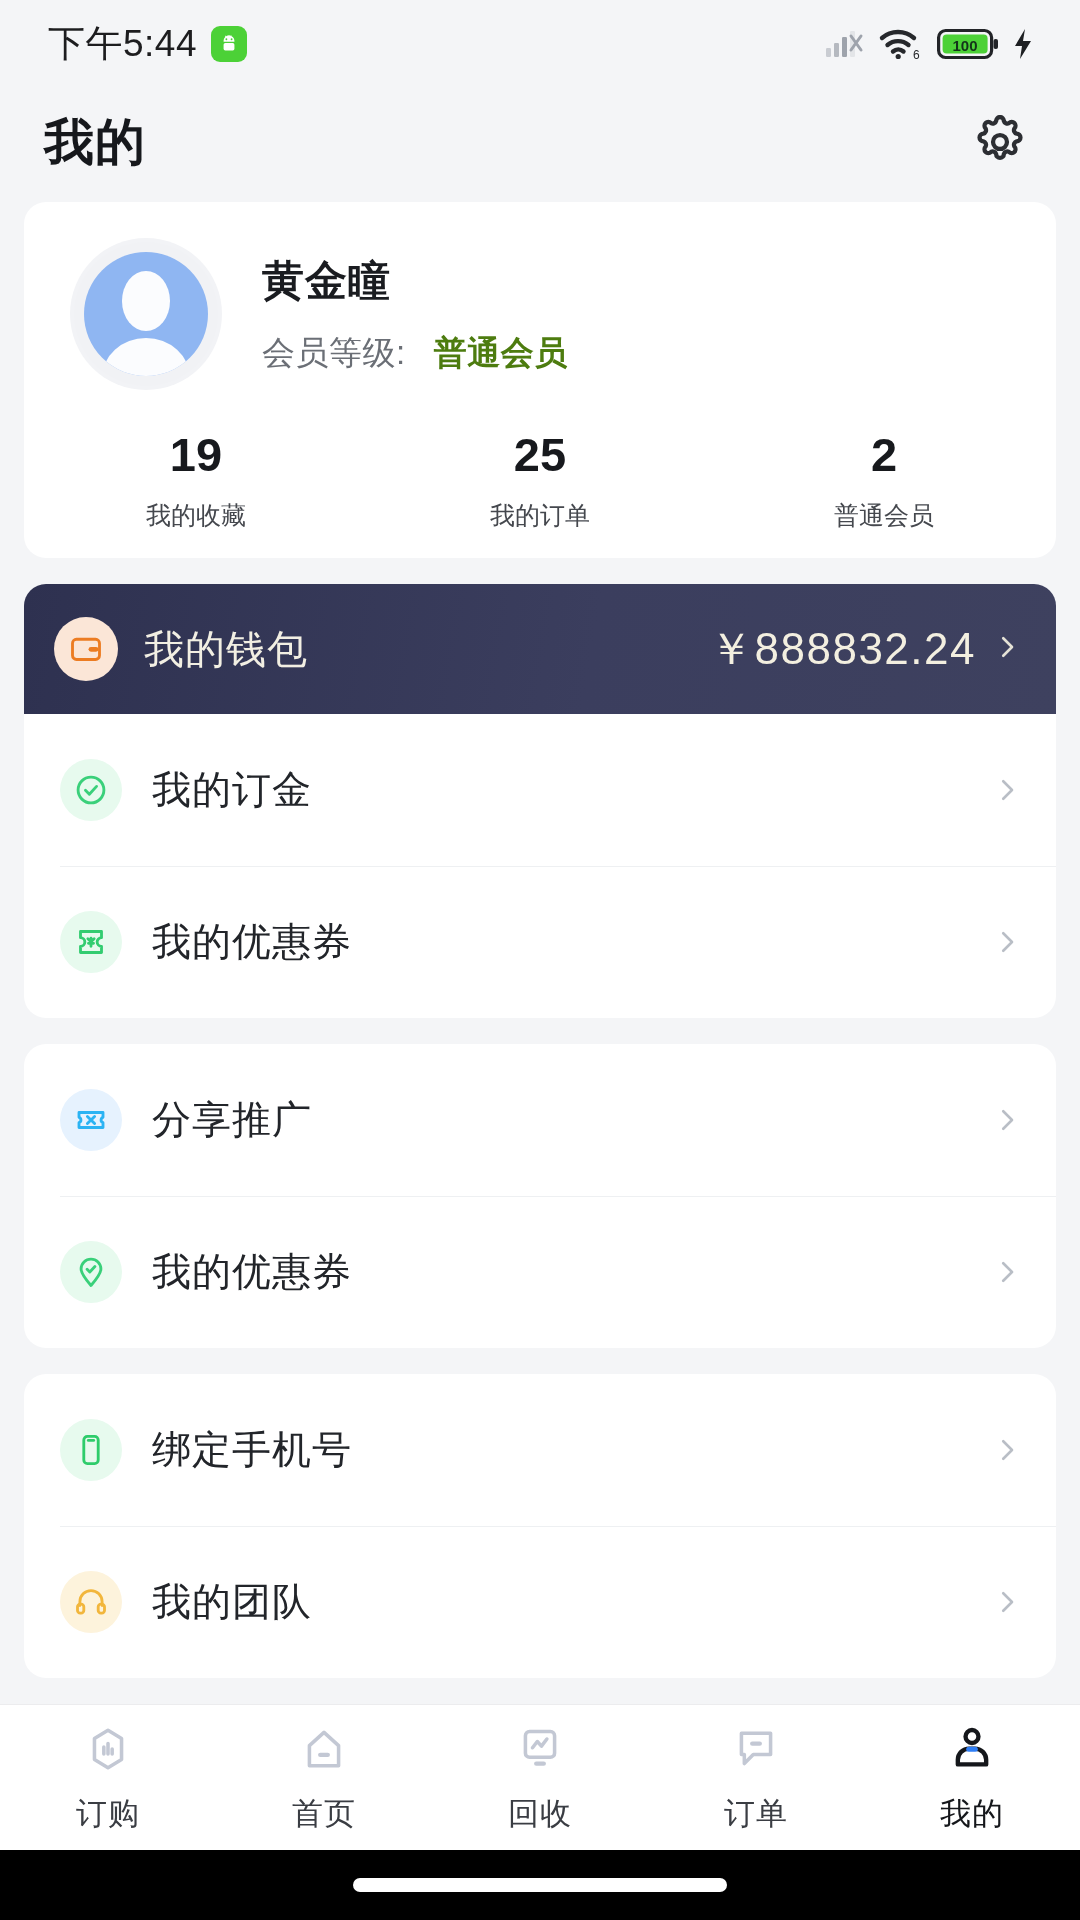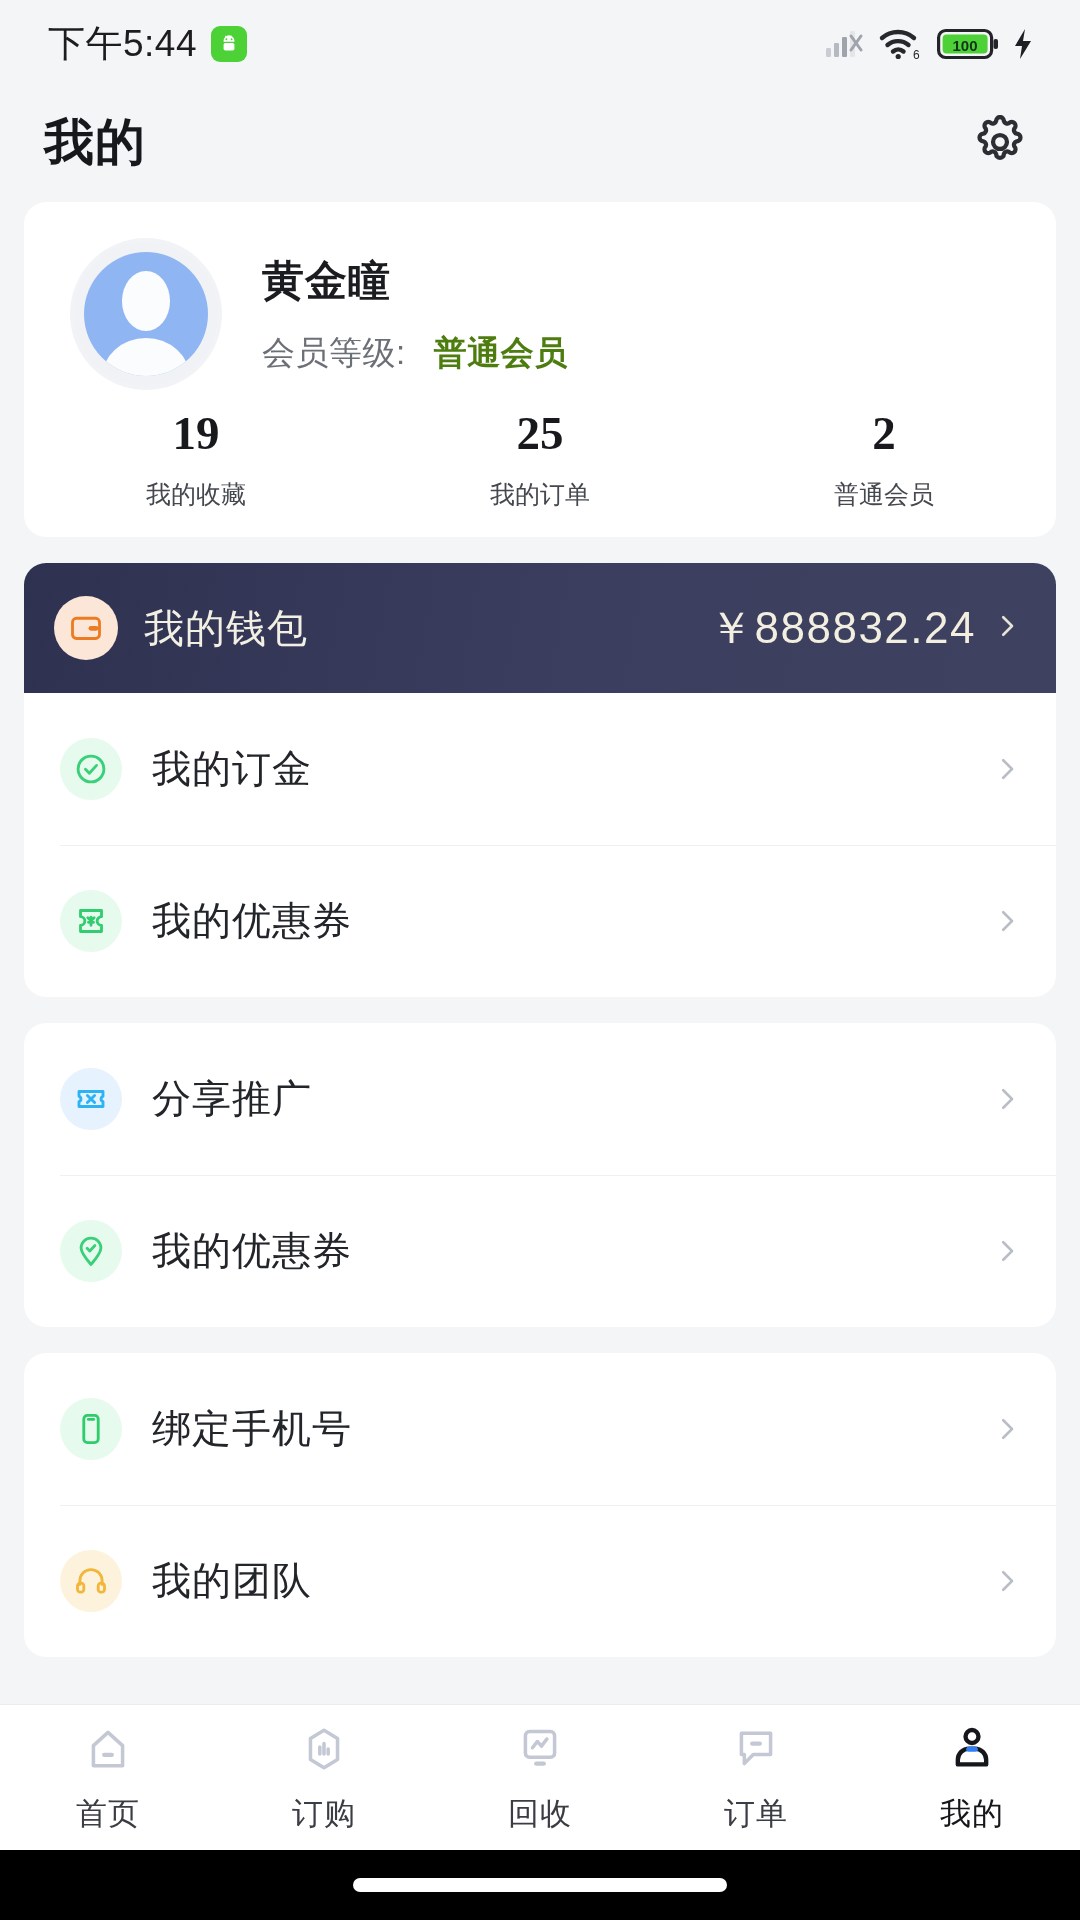--- a/index.html
+++ b/index.html
@@ -52,21 +52,21 @@
     background:#f2f3f6; flex:0 0 152px;
     display:flex; align-items:flex-end; justify-content:center; overflow:hidden;
     position:relative;
   }
   .avatar svg { display:block; }
   .prof-meta { margin-left:40px; }
   .prof-name { font-size:42px; font-weight:700; color:#1a1c20; letter-spacing:1px; }
   .prof-level { margin-top:22px; font-size:33px; color:#6b6f76; letter-spacing:.5px; }
   .prof-level .lvl-val { margin-left:28px; color:#4d7c0f;font-weight:bold; }
 
-  .stats { display:flex; margin-top:19px;font-family:Liberation Serif, serif; }
+  .stats { display:flex; margin-top:40px; }
   .stat { flex:1; text-align:center; }
   .stat-num { font-size:47px; font-weight:700; color:#17191d; line-height:1.05; }
   .stat-label { margin-top:20px; font-size:25px; color:#45484e; }
 
   
   .wallet-wrap { margin:0 24px; position:relative;border-radius:23px; }
   .wallet {
     height:130px; border-radius:22px 22px 0 0;
     background:linear-gradient(100deg,#2e3150 0%,#3b3e5e 55%,#3e415f 100%);
     display:flex; align-items:center; justify-content:space-between;
@@ -337,34 +337,34 @@
         </span>
       </div>
     </div>
 
   </div>
 
   <div class="tabbar">
     <div class="tab">
       <span class="tab-ico">
         <svg width="50" height="50" viewBox="0 0 24 24" fill="none" stroke="#c3c8d4" stroke-width="1.7">
+          <path d="M12 3l6.5 4v10L12 21l-6.5-4V7z" stroke-linejoin="round"></path>
+          <path d="M10 14.4V11M12 14.4V9.4M14 14.4v-2.4" stroke-linecap="round"></path>
+        </svg>
+      </span>
+      <span class="tab-label">订购</span>
+    </div>
+    <div class="tab">
+      <span class="tab-ico">
+        <svg width="50" height="50" viewBox="0 0 24 24" fill="none" stroke="#c3c8d4" stroke-width="1.7">
           <path d="M5 10.4L12 4l7 6.4V20H5z" stroke-linejoin="round"></path>
           <path d="M10.2 14.8h3.6" stroke-linecap="round" stroke-width="2.1"></path>
         </svg>
       </span>
       <span class="tab-label">首页</span>
-    </div>
-    <div class="tab">
-      <span class="tab-ico">
-        <svg width="50" height="50" viewBox="0 0 24 24" fill="none" stroke="#c3c8d4" stroke-width="1.7">
-          <path d="M12 3l6.5 4v10L12 21l-6.5-4V7z" stroke-linejoin="round"></path>
-          <path d="M10 14.4V11M12 14.4V9.4M14 14.4v-2.4" stroke-linecap="round"></path>
-        </svg>
-      </span>
-      <span class="tab-label">订购</span>
     </div>
     <div class="tab">
       <span class="tab-ico">
         <svg width="50" height="50" viewBox="0 0 24 24" fill="none" stroke="#c3c8d4" stroke-width="1.7">
           <rect x="5" y="3.6" width="14" height="12.4" rx="2" stroke-linejoin="round"></rect>
           <path d="M8.4 11.4l2.3-3 2 2.2 2.6-3.4" stroke-linecap="round" stroke-linejoin="round"></path>
           <path d="M10.2 19h3.6" stroke-linecap="round" stroke-width="2.1"></path>
         </svg>
       </span>
       <span class="tab-label">回收</span>

